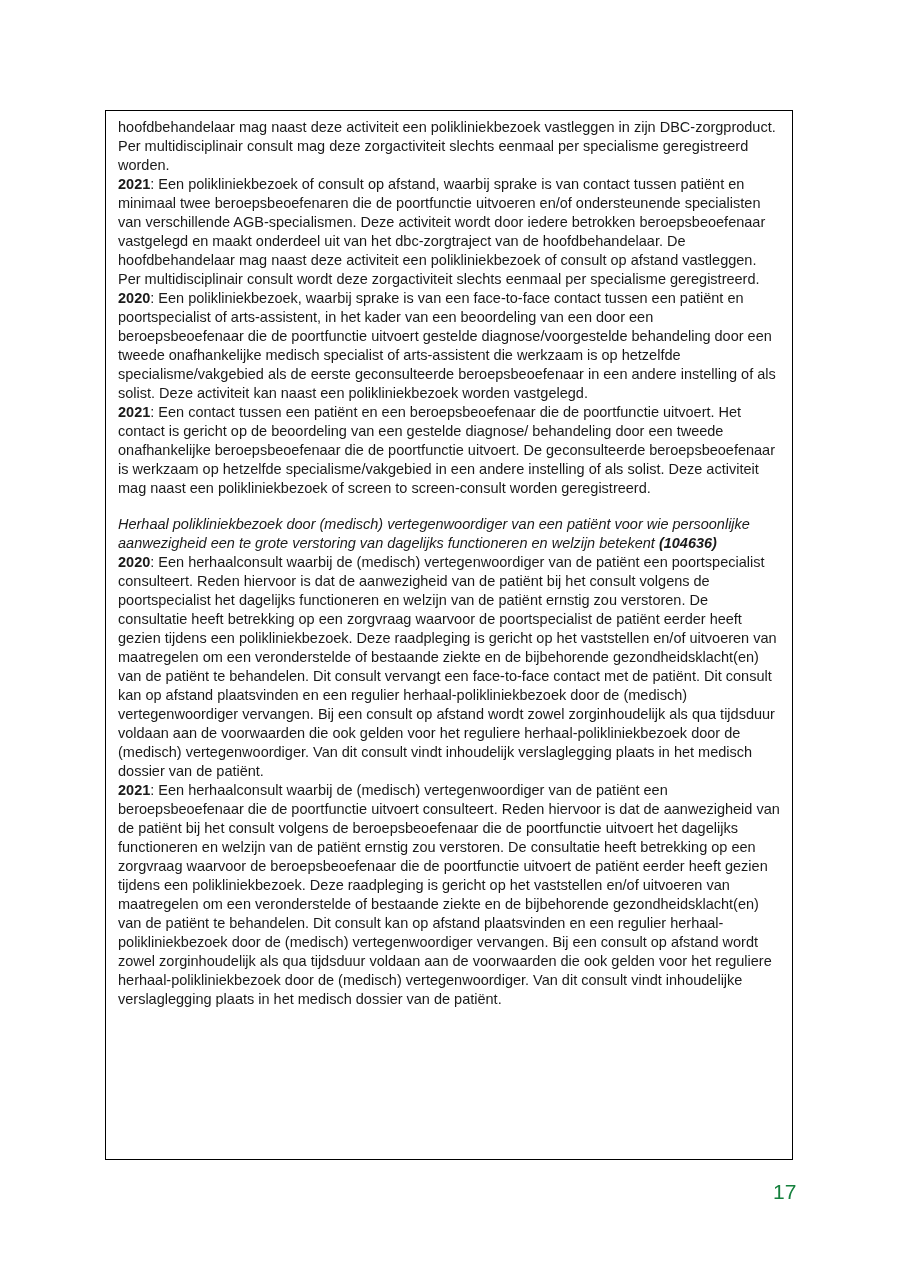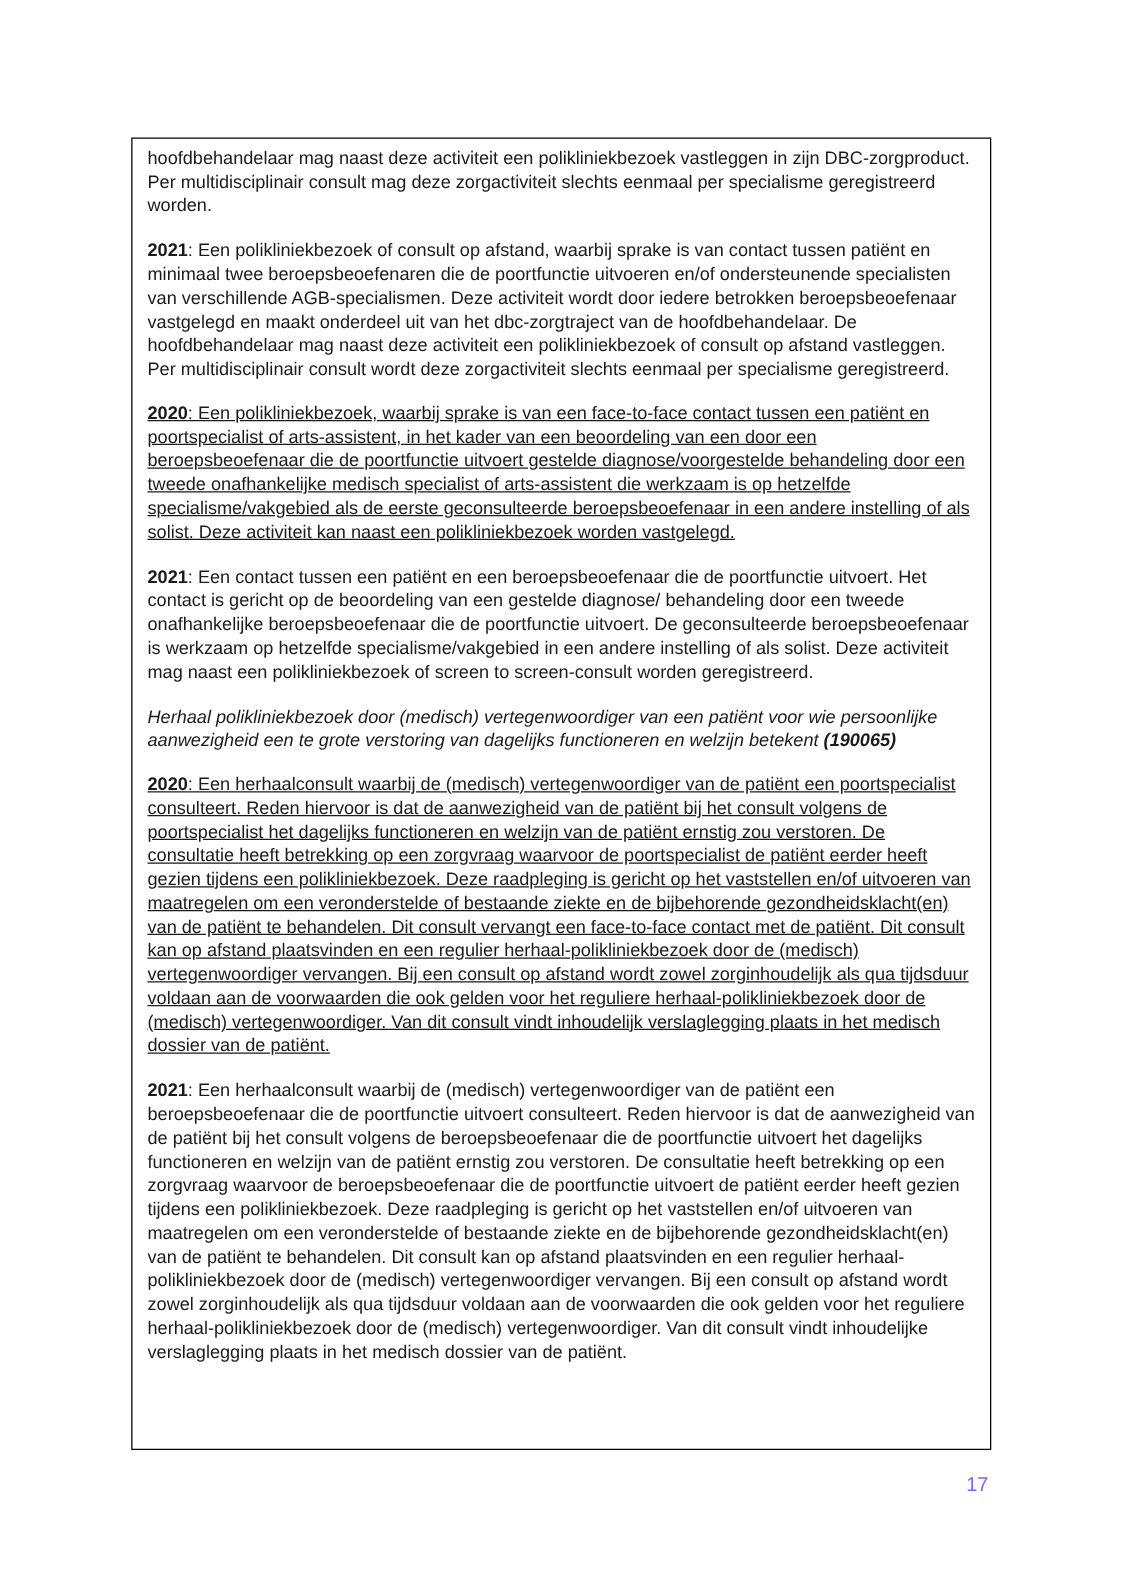--- a/index.html
+++ b/index.html
@@ -26,49 +26,49 @@
     padding: 7px 12px 6px 12px;
     overflow: hidden;
     background: #ffffff;
   }
   .para, .heading {
     font-size: 14.5px;
     line-height: 19px;
     margin: 0;
     text-align: left;
   }
-  .para { margin-top: 17px; }
+  .para { }
   .para.first { margin-top: 0; }
-  .para.after-heading { margin-top: 16px; text-decoration: underline; }
+  .para.after-heading { margin-top: 0; }
   .heading { margin-top: 17px; font-style: italic; }
   .year-label { font-weight: bold; }
   .heading-code { font-weight: bold; }
   .page-number {
     position: absolute;
     left: 773px;
     top: 1180px;
-    font-size: 16px;
-    color: #8b5cf6;
+    font-size: 21px;
+    color: #15803d;
   }
 </style>
 </head>
 <body>
 
 <div class="content-box">
 
   <p class="para first"><span class="year-label"></span><span>hoofdbehandelaar mag naast deze activiteit een polikliniekbezoek vastleggen in zijn DBC-zorgproduct. Per multidisciplinair consult mag deze zorgactiviteit slechts eenmaal per specialisme geregistreerd worden.</span></p>
 
   <p class="para"><span class="year-label">2021</span><span>: Een polikliniekbezoek of consult op afstand, waarbij sprake is van contact tussen patiënt en minimaal twee beroepsbeoefenaren die de poortfunctie uitvoeren en/of ondersteunende specialisten van verschillende AGB-specialismen. Deze activiteit wordt door iedere betrokken beroepsbeoefenaar vastgelegd en maakt onderdeel uit van het dbc-zorgtraject van de hoofdbehandelaar. De hoofdbehandelaar mag naast deze activiteit een polikliniekbezoek of consult op afstand vastleggen. Per multidisciplinair consult wordt deze zorgactiviteit slechts eenmaal per specialisme geregistreerd.</span></p>
 
 
   <p class="para after-heading"><span class="year-label">2020</span><span>: Een polikliniekbezoek, waarbij sprake is van een face-to-face contact tussen een patiënt en poortspecialist of arts-assistent, in het kader van een beoordeling van een door een beroepsbeoefenaar die de poortfunctie uitvoert gestelde diagnose/voorgestelde behandeling door een tweede onafhankelijke medisch specialist of arts-assistent die werkzaam is op hetzelfde specialisme/vakgebied als de eerste geconsulteerde beroepsbeoefenaar in een andere instelling of als solist. Deze activiteit kan naast een polikliniekbezoek worden vastgelegd.</span></p>
 
   <p class="para"><span class="year-label">2021</span><span>: Een contact tussen een patiënt en een beroepsbeoefenaar die de poortfunctie uitvoert. Het contact is gericht op de beoordeling van een gestelde diagnose/ behandeling door een tweede onafhankelijke beroepsbeoefenaar die de poortfunctie uitvoert. De geconsulteerde beroepsbeoefenaar is werkzaam op hetzelfde specialisme/vakgebied in een andere instelling of als solist. Deze activiteit mag naast een polikliniekbezoek of screen to screen-consult worden geregistreerd.</span></p>
 
-  <p class="heading"><span>Herhaal polikliniekbezoek door (medisch) vertegenwoordiger van een patiënt voor wie persoonlijke aanwezigheid een te grote verstoring van dagelijks functioneren en welzijn betekent </span><span class="heading-code">(190065)</span></p>
+  <p class="heading"><span>Herhaal polikliniekbezoek door (medisch) vertegenwoordiger van een patiënt voor wie persoonlijke aanwezigheid een te grote verstoring van dagelijks functioneren en welzijn betekent </span><span class="heading-code">(104636)</span></p>
 
   <p class="para after-heading"><span class="year-label">2020</span><span>: Een herhaalconsult waarbij de (medisch) vertegenwoordiger van de patiënt een poortspecialist consulteert. Reden hiervoor is dat de aanwezigheid van de patiënt bij het consult volgens de poortspecialist het dagelijks functioneren en welzijn van de patiënt ernstig zou verstoren. De consultatie heeft betrekking op een zorgvraag waarvoor de poortspecialist de patiënt eerder heeft gezien tijdens een polikliniekbezoek. Deze raadpleging is gericht op het vaststellen en/of uitvoeren van maatregelen om een veronderstelde of bestaande ziekte en de bijbehorende gezondheidsklacht(en) van de patiënt te behandelen. Dit consult vervangt een face-to-face contact met de patiënt. Dit consult kan op afstand plaatsvinden en een regulier herhaal-polikliniekbezoek door de (medisch) vertegenwoordiger vervangen. Bij een consult op afstand wordt zowel zorginhoudelijk als qua tijdsduur voldaan aan de voorwaarden die ook gelden voor het reguliere herhaal-polikliniekbezoek door de (medisch) vertegenwoordiger. Van dit consult vindt inhoudelijk verslaglegging plaats in het medisch dossier van de patiënt.</span></p>
 
   <p class="para"><span class="year-label">2021</span><span>: Een herhaalconsult waarbij de (medisch) vertegenwoordiger van de patiënt een beroepsbeoefenaar die de poortfunctie uitvoert consulteert. Reden hiervoor is dat de aanwezigheid van de patiënt bij het consult volgens de beroepsbeoefenaar die de poortfunctie uitvoert het dagelijks functioneren en welzijn van de patiënt ernstig zou verstoren. De consultatie heeft betrekking op een zorgvraag waarvoor de beroepsbeoefenaar die de poortfunctie uitvoert de patiënt eerder heeft gezien tijdens een polikliniekbezoek. Deze raadpleging is gericht op het vaststellen en/of uitvoeren van maatregelen om een veronderstelde of bestaande ziekte en de bijbehorende gezondheidsklacht(en) van de patiënt te behandelen. Dit consult kan op afstand plaatsvinden en een regulier herhaal-polikliniekbezoek door de (medisch) vertegenwoordiger vervangen. Bij een consult op afstand wordt zowel zorginhoudelijk als qua tijdsduur voldaan aan de voorwaarden die ook gelden voor het reguliere herhaal-polikliniekbezoek door de (medisch) vertegenwoordiger. Van dit consult vindt inhoudelijke verslaglegging plaats in het medisch dossier van de patiënt.</span></p>
 
 
 </div>
 
 <div class="page-number">17</div>
 

